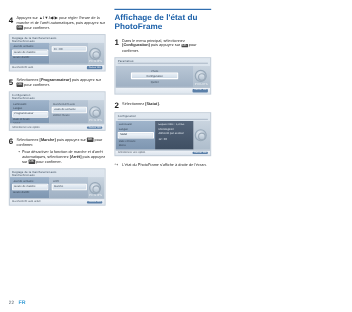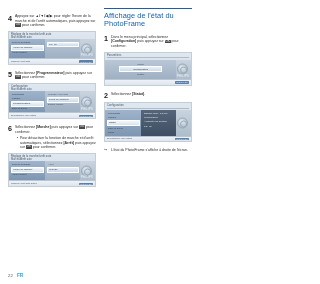--- a/index.html
+++ b/index.html
@@ -4,21 +4,21 @@
 <style>
   html,body{margin:0;padding:0;background:#ffffff;}
   body{width:200px;height:284px;overflow:hidden;font-family:"Liberation Sans",sans-serif;color:#1a1a1a;}
   .page{position:relative;width:200px;height:284px;background:#fff;}
   .col{position:absolute;top:0;width:88px;}
   .col-left{left:8px;}
   .col-right{left:104px;}
 
   
   .sect-rule{height:1.2px;background:#1a5fa8;width:88px;margin:0 0 2.5px 0;}
-  .sect-title{color:#1a5fa8;font-size:7.4px;font-weight:normal;line-height:8.6px;letter-spacing:.05px;margin:0 0 6px 0;}
+  .sect-title{color:#1a5fa8;font-size:7.4px;font-weight:bold;line-height:8.6px;letter-spacing:.05px;margin:0 0 6px 0;}
 
   
   .step{display:flex;margin-bottom:3px;}
   .step-num{width:7px;flex:0 0 7px;font-size:7.2px;font-weight:bold;color:#222;line-height:7px;padding-top:.5px;}
   .step-body{flex:1;font-size:3.5px;line-height:4.6px;color:#2b2b2b;text-align:left;}
   .step-body b{font-weight:bold;}
   .k{display:inline-block;background:#4a4a4a;color:#fff;font-size:3px;line-height:3.6px;padding:0 .8px;border-radius:.6px;vertical-align:middle;position:relative;top:-.2px;}
   .arrows{letter-spacing:.3px;font-weight:bold;}
 
   .sub{display:flex;margin-top:2px;}

